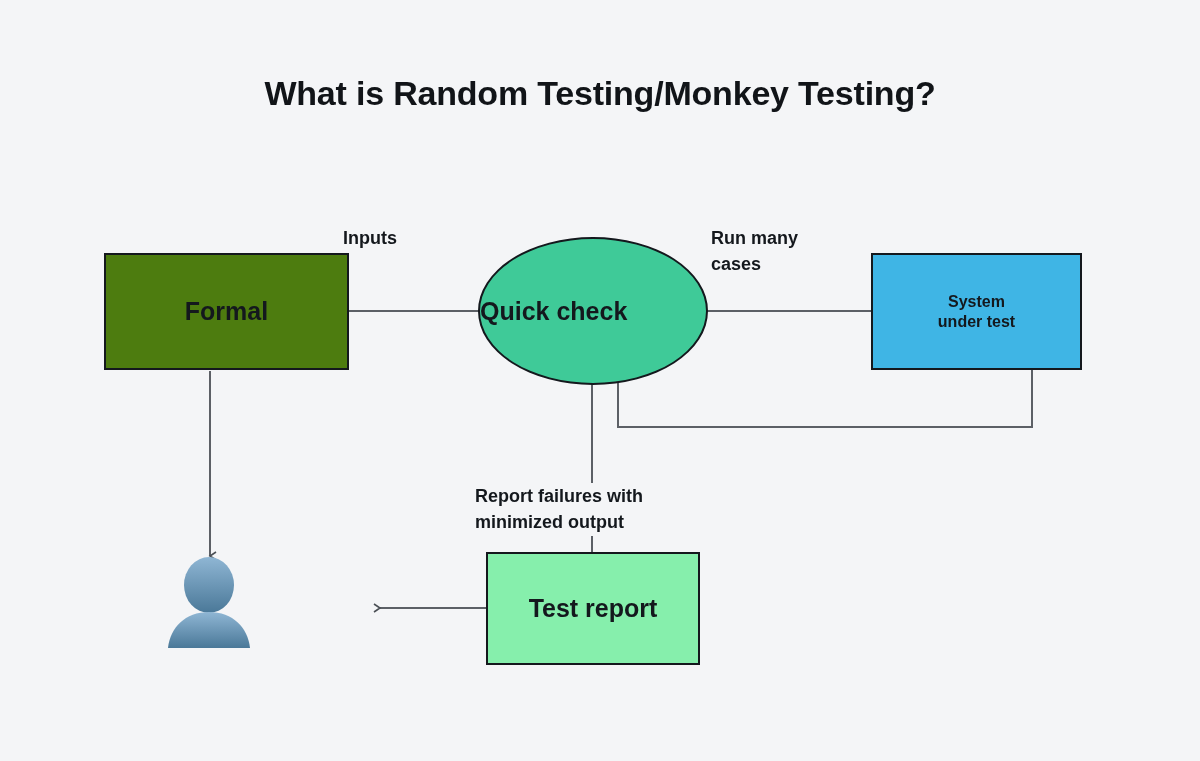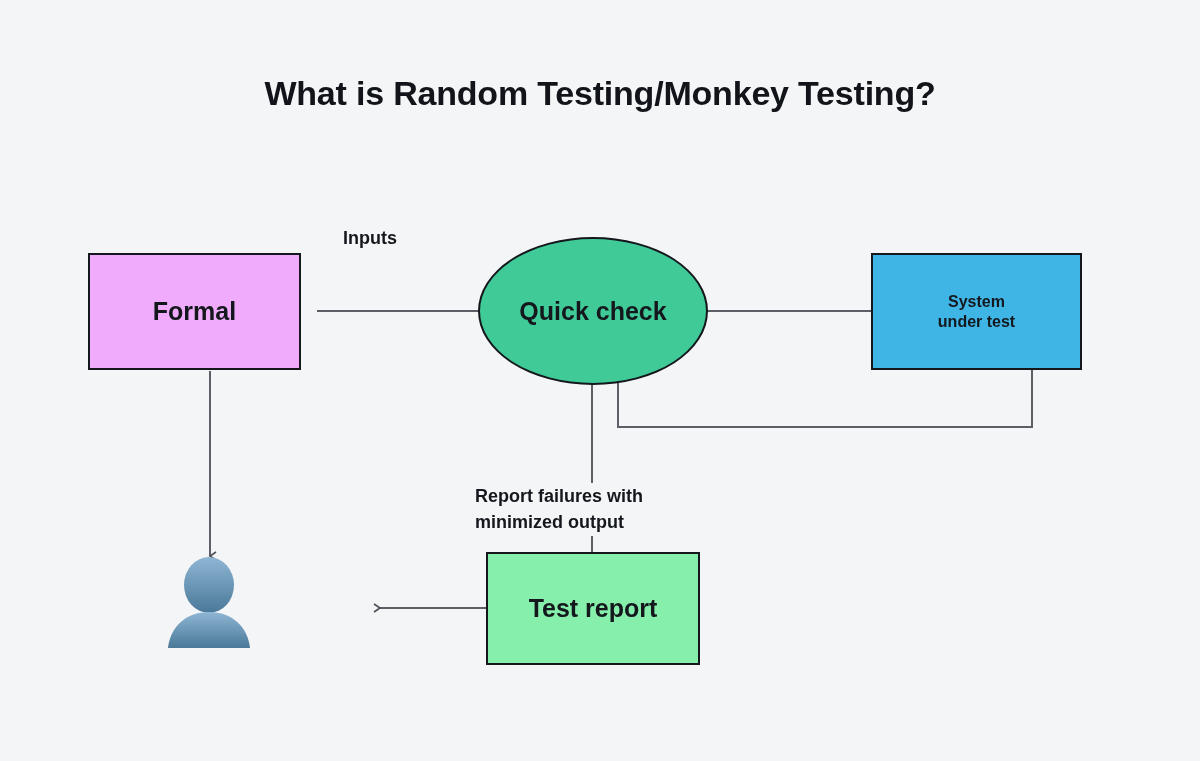--- a/index.html
+++ b/index.html
@@ -43,25 +43,25 @@
     border: 2px solid #14181d;
     display: flex;
     align-items: center;
     justify-content: center;
     text-align: center;
     font-weight: bold;
     color: #14181d;
     line-height: 1.25;
   }
   #node-formal {
-    left: 88px;
+    left: 104px;
     top: 253px;
-    width: 213px;
+    width: 245px;
     height: 117px;
-    background: #f0abfc;
+    background: #4d7c0f;
     font-size: 25px;
   }
   #node-sut {
     left: 871px;
     top: 253px;
     width: 211px;
     height: 117px;
     background: #3fb5e5;
     font-size: 16px;
   }
@@ -78,21 +78,20 @@
     left: 478px;
     top: 237px;
     width: 230px;
     height: 148px;
     background: #3fca98;
     border: 2px solid #14181d;
     border-radius: 50%;
     box-sizing: border-box;
     display: flex;
     align-items: center;
-    justify-content: center;
     font-size: 25px;
     font-weight: bold;
     color: #14181d;
   }
   .edge-label {
     position: absolute;
     font-size: 18px;
     font-weight: bold;
     color: #14181d;
     text-align: left;
@@ -181,20 +180,24 @@
       <span>under test</span>
     </span>
   </div>
 
   <div class="node" id="node-report">
     <span>Test report</span>
   </div>
 
   <div class="edge-label" id="label-inputs">Inputs</div>
 
+  <div class="edge-label" id="label-runmany">
+    <span>Run many</span><br>
+    <span>cases</span>
+  </div>
 
 
 
   <div class="edge-label" id="label-report-failures">
     <span>Report failures with</span><br>
     <span>minimized output</span>
   </div>
 
 </div>
 

